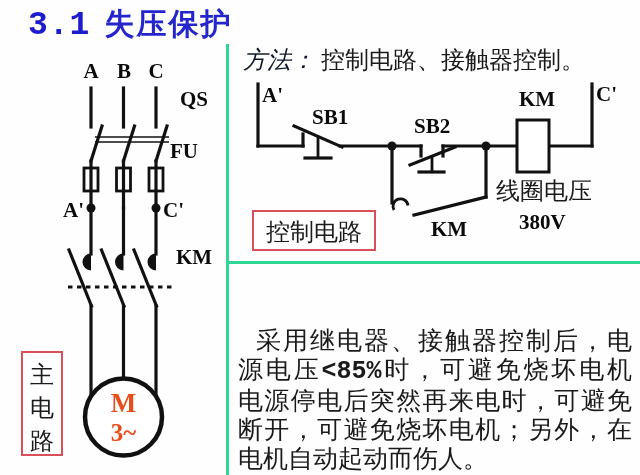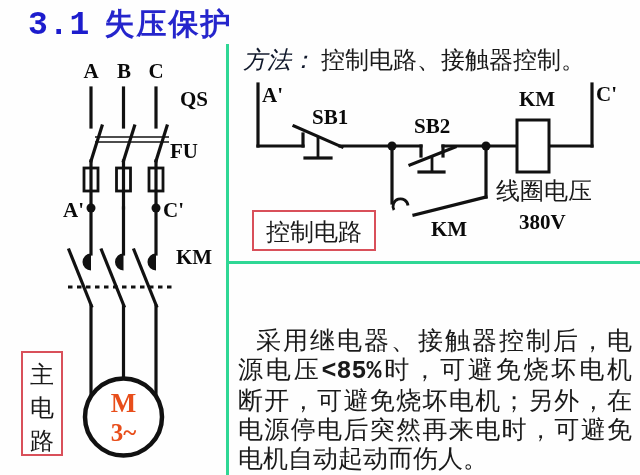--- a/index.html
+++ b/index.html
@@ -168,18 +168,18 @@
     <text class="zhlbl" x="268" y="159" font-size="25">线圈电压</text>
     <text class="lbl" x="291" y="189" font-size="23">380V</text>
 
     <rect class="redbox" x="25" y="171" width="122" height="39"></rect>
     <text class="zhlbl" x="86" y="200" text-anchor="middle">控制电路</text>
   </svg>
 
   <div id="para">
     <div class="jline indent">采用继电器、接触器控制后，电</div>
     <div class="jline"><span>源电压</span><b>&lt;85%</b><span>时，可避免烧坏电机</span></div>
+    <div class="jline">电源停电后突然再来电时，可避免</div>
     <div class="jline">断开，可避免烧坏电机；另外，在</div>
-    <div class="jline">电源停电后突然再来电时，可避免</div>
     <div>电机自动起动而伤人。</div>
   </div>
 
 </div>
 
 </body></html>

